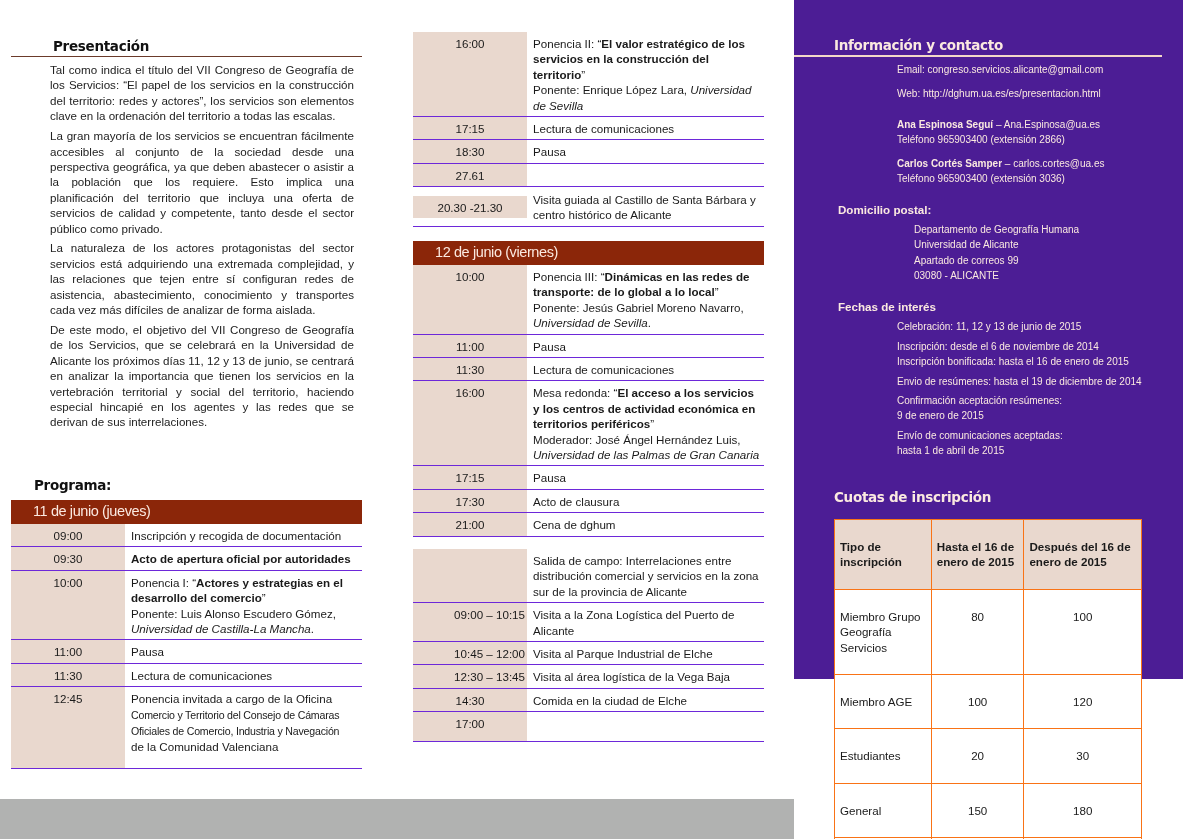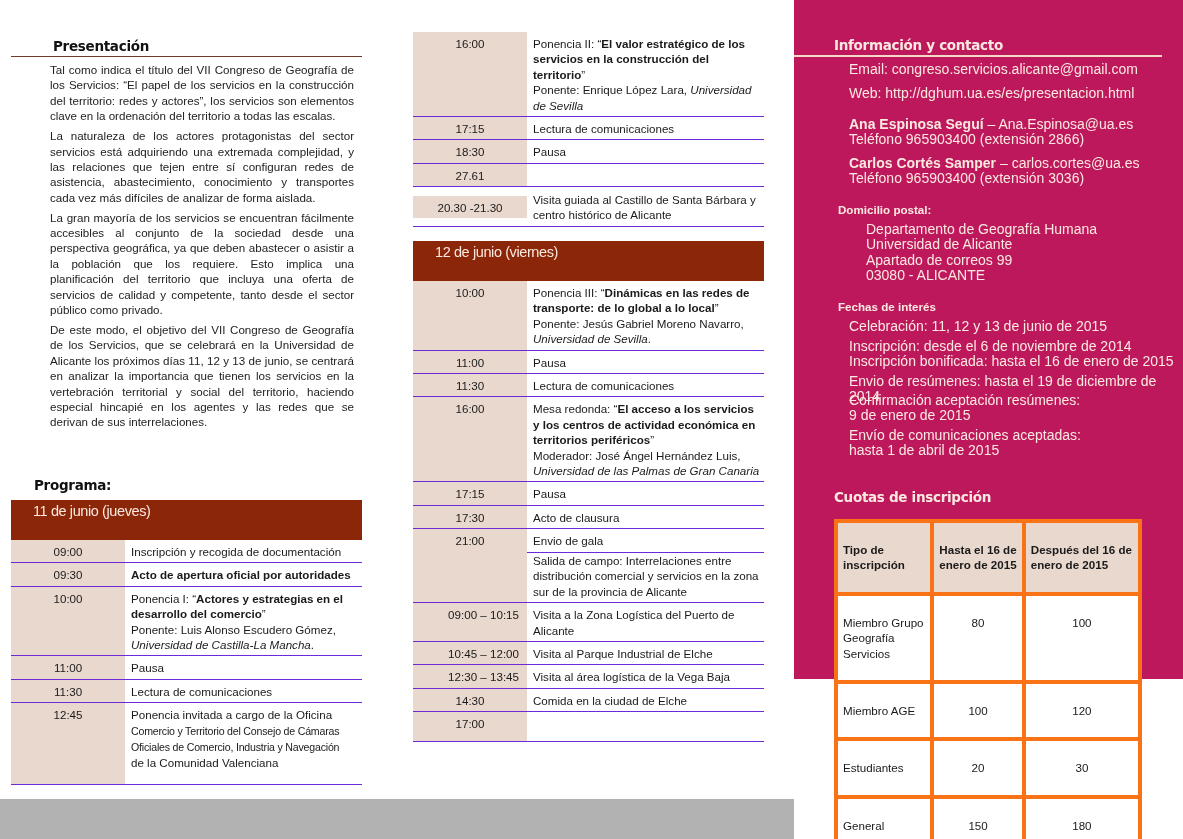--- a/index.html
+++ b/index.html
@@ -1,66 +1,66 @@
 <!DOCTYPE html>
 <html><head>
 <meta charset="utf-8">
 <style>
   * { box-sizing: border-box; margin: 0; padding: 0; }
   html, body { width: 1183px; height: 839px; overflow: hidden; background: #ffffff; }
   body { position: relative; font-family: "Liberation Sans", "DejaVu Sans", sans-serif; color: #1a1a1a; }
 
   .grey-band { position: absolute; left: 0; top: 799px; width: 794px; height: 40px; background: #b1b2b1; }
-  .right-panel { position: absolute; left: 794px; top: 0; width: 389px; height: 679px; background: #be185d; color: #fbe9e0; }
+  .right-panel { position: absolute; left: 794px; top: 0; width: 389px; height: 679px; background: #4c1d95; color: #fbe9e0; }
 
   
   .col1 { position: absolute; left: 11px; top: 0; width: 351px; }
   .section-heading { font-family: "DejaVu Sans", sans-serif; font-weight: bold; font-size: 13.5px; letter-spacing: -0.3px; color: #111; }
   .pres-heading { position: absolute; left: 23px; top: 38px; margin-left: 19px; }
   .pres-rule { position: absolute; left: 0; top: 56px; width: 351px; height: 1px; background: #6b3a2a; }
   .pres-body { position: absolute; left: 39px; top: 62px; width: 304px; font-size: 11.6px; line-height: 15.4px; color: #222; text-align: justify; }
   .pres-body p { margin-bottom: 4.5px; }
   .prog-heading { position: absolute; left: 23px; top: 477px; }
 
   
   .sched { position: absolute; width: 351px; }
-  .day-bar { height: 40px; background: #8b2609; color: #fbe9e0; font-family: "Liberation Sans", sans-serif; font-size: 14.5px; padding-left: 22px; line-height: 23px; letter-spacing: -0.4px; font-stretch: condensed; }
+  .day-bar { height: 24px; background: #8b2609; color: #fbe9e0; font-family: "Liberation Sans", sans-serif; font-size: 14.5px; padding-left: 22px; line-height: 23px; letter-spacing: -0.4px; font-stretch: condensed; }
   .row { display: flex; border-bottom: 1px solid #6d28d9; }
   .row .time { width: 114px; background: #e9d8ce; font-size: 11.6px; padding: 4px 0 3px 0; text-align: center; line-height: 15.4px; }
-  .row .time.right { text-align: right; padding-right: 8px; }
+  .row .time.right { text-align: right; padding-right: 2px; }
   .row .desc { flex: 1; padding: 4px 4px 3px 6px; font-size: 11.6px; line-height: 15.4px; color: #1a1a1a; }
   .row .desc b { font-weight: bold; }
   .row .desc i { font-style: italic; }
   .row .desc .small { font-size: 10.6px; letter-spacing: -0.2px; }
 
   
   .rp-heading { position: absolute; left: 40px; font-family: "DejaVu Sans", sans-serif; font-weight: bold; font-size: 13.5px; color: #fbe9e0; letter-spacing: -0.3px; }
   .rp-rule { position: absolute; left: 0; top: 55px; width: 368px; height: 1.5px; background: #f3d8c8; }
-  .rp-text { position: absolute; font-size: 14px; line-height: 15.4px; color: #fbe9e0; }
+  .rp-text { position: absolute; font-size: 10px; line-height: 15.4px; color: #fbe9e0; margin-left: 48px; }
   .rp-sub { position: absolute; font-size: 11.6px; font-weight: bold; color: #fbe9e0; }
 
   .fees { position: absolute; left: 40px; top: 519px; width: 308px; border-collapse: collapse; font-size: 11.6px; line-height: 15.4px; color: #1a1a1a; }
-  .fees td, .fees th { border: 4px solid #f97316; padding: 19px 5px; vertical-align: top; }
+  .fees td, .fees th { border: 1px solid #f97316; padding: 19px 5px; vertical-align: top; }
   .fees th { background: #e9d8ce; font-weight: bold; text-align: left; }
   .fees td { background: #ffffff; }
   .fees td.num { text-align: center; }
   .fees tr.sub td { background: #e9d8ce; font-weight: bold; }
 </style>
 </head>
 <body>
 
 <div class="grey-band"></div>
 
 <div class="col1" style="height:800px;">
   <div class="section-heading pres-heading">Presentación</div>
   <div class="pres-rule"></div>
   <div class="pres-body">
     <p>Tal como indica el título del VII Congreso de Geografía de los Servicios: “El papel de los servicios en la construcción del territorio: redes y actores”, los servicios son elementos clave en la ordenación del territorio a todas las escalas.</p>
+    <p>La gran mayoría de los servicios se encuentran fácilmente accesibles al conjunto de la sociedad desde una perspectiva geográfica, ya que deben abastecer o asistir a la población que los requiere. Esto implica una planificación del territorio que incluya una oferta de servicios de calidad y competente, tanto desde el sector público como privado.</p>
     <p>La naturaleza de los actores protagonistas del sector servicios está adquiriendo una extremada complejidad, y las relaciones que tejen entre sí configuran redes de asistencia, abastecimiento, conocimiento y transportes cada vez más difíciles de analizar de forma aislada.</p>
-    <p>La gran mayoría de los servicios se encuentran fácilmente accesibles al conjunto de la sociedad desde una perspectiva geográfica, ya que deben abastecer o asistir a la población que los requiere. Esto implica una planificación del territorio que incluya una oferta de servicios de calidad y competente, tanto desde el sector público como privado.</p>
     <p>De este modo, el objetivo del VII Congreso de Geografía de los Servicios, que se celebrará en la Universidad de Alicante los próximos días 11, 12 y 13 de junio, se centrará en analizar la importancia que tienen los servicios en la vertebración territorial y social del territorio, haciendo especial hincapié en los agentes y las redes que se derivan de sus interrelaciones.</p>
   </div>
   <div class="section-heading prog-heading">Programa:</div>
 
   <div class="sched" style="left:0; top:500px;">
     <div class="day-bar">11 de junio (jueves)</div>
     <div class="row">
       <div class="time">09:00</div>
       <div class="desc">Inscripción y recogida de documentación</div>
     </div>
@@ -130,21 +130,21 @@
   <div class="row">
     <div class="time">17:15</div>
     <div class="desc">Pausa</div>
   </div>
   <div class="row">
     <div class="time">17:30</div>
     <div class="desc">Acto de clausura</div>
   </div>
   <div class="row">
     <div class="time">21:00</div>
-    <div class="desc">Envio de gala</div>
+    <div class="desc">Cena de dghum</div>
   </div>
 </div>
 
 <div class="sched" style="left:413px; top:549px;">
   <div class="row">
     <div class="time"></div>
     <div class="desc">Salida de campo: Interrelaciones entre distribución comercial y servicios en la zona sur de la provincia de Alicante</div>
   </div>
   <div class="row">
     <div class="time right">09:00 – 10:15</div>

